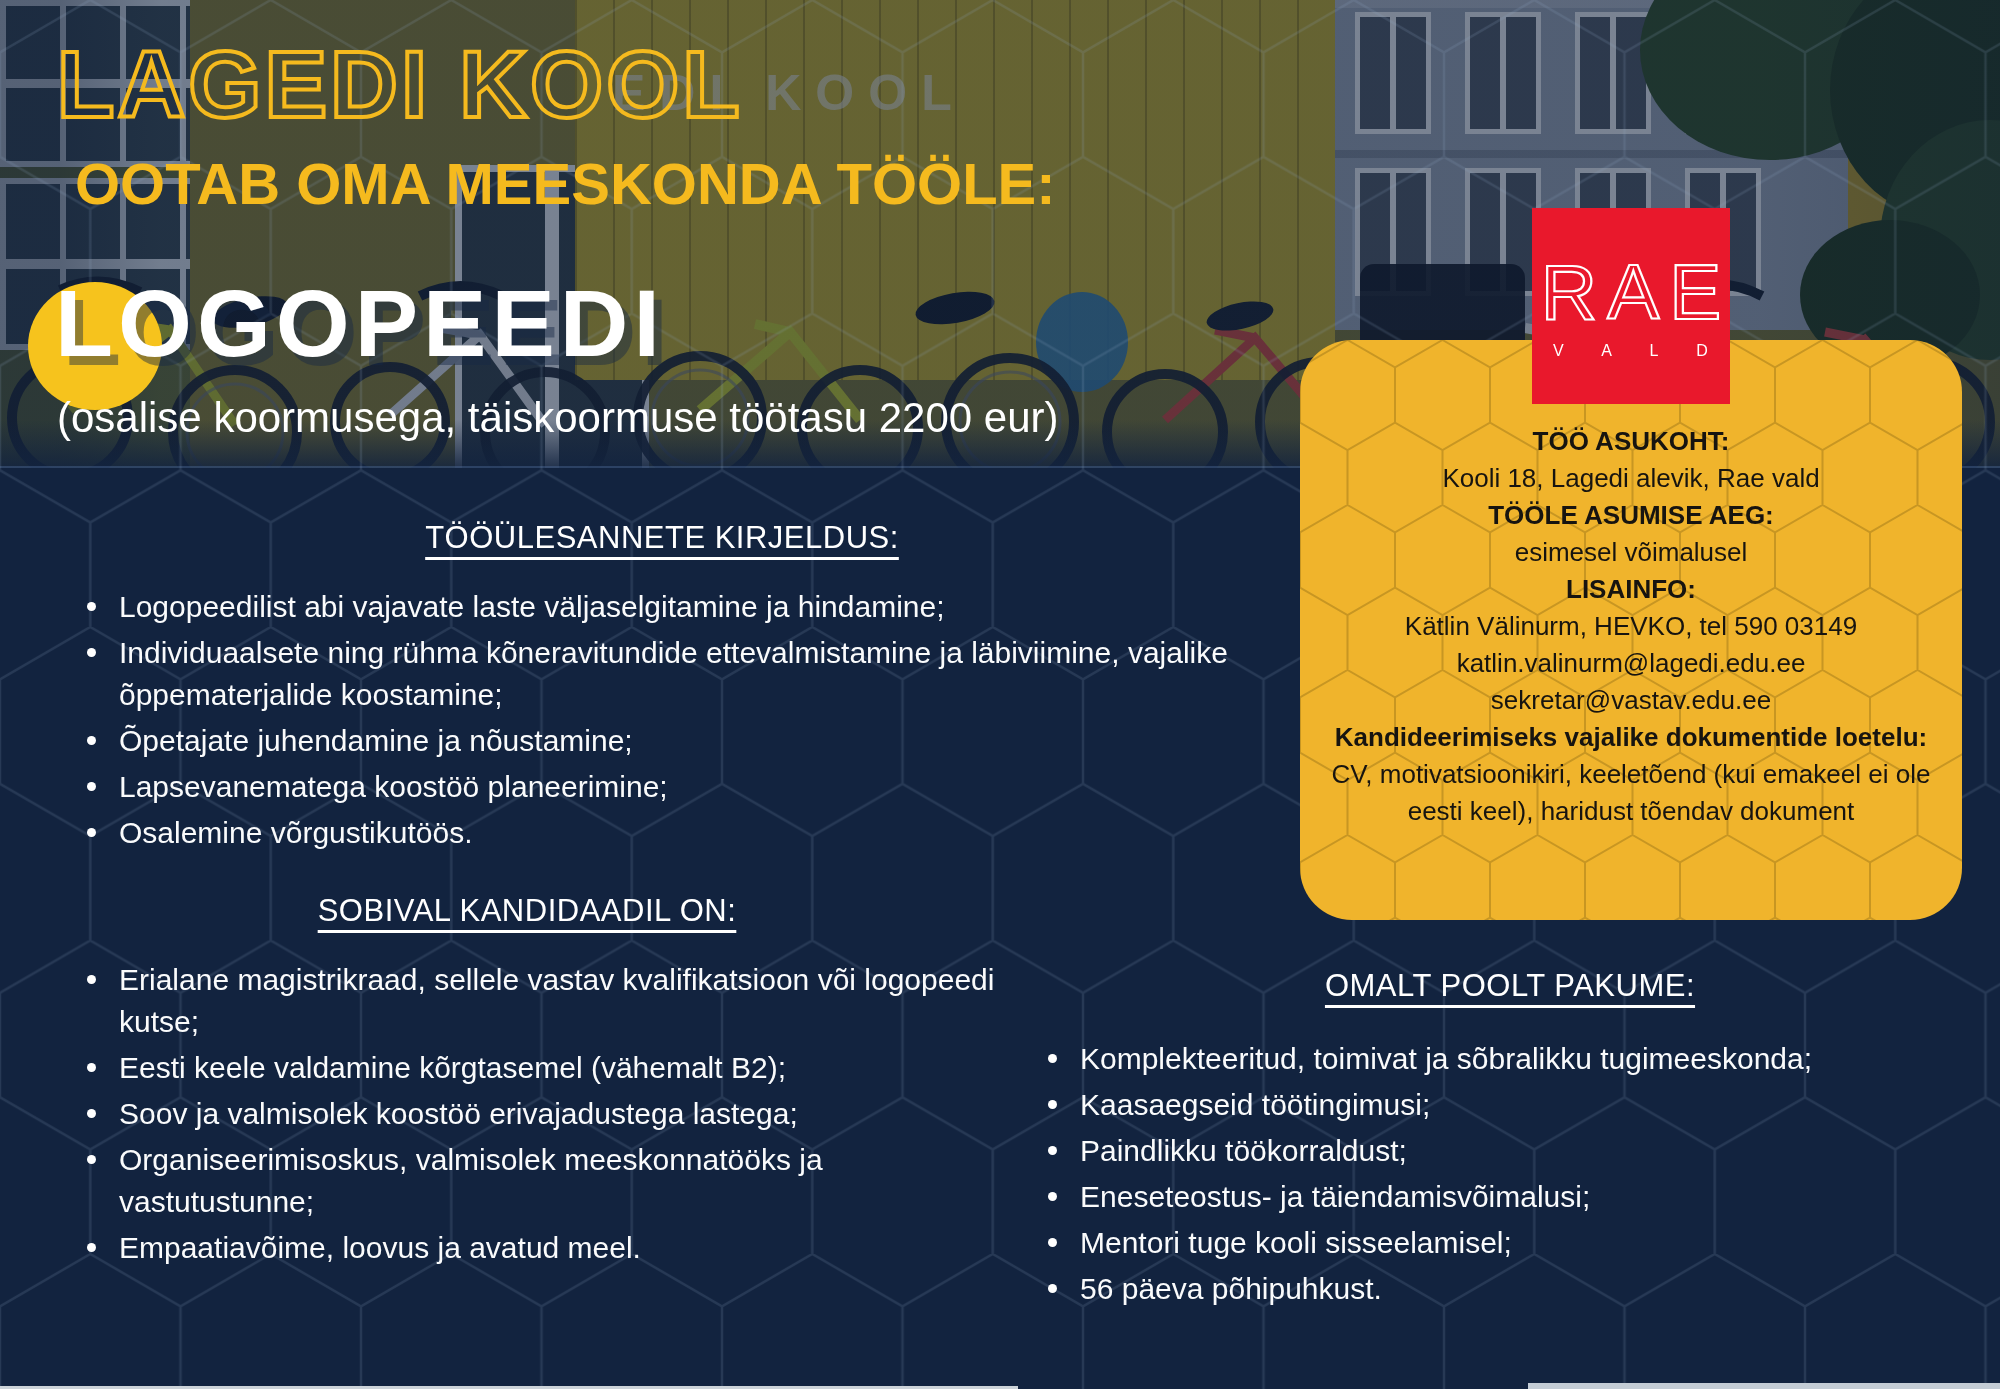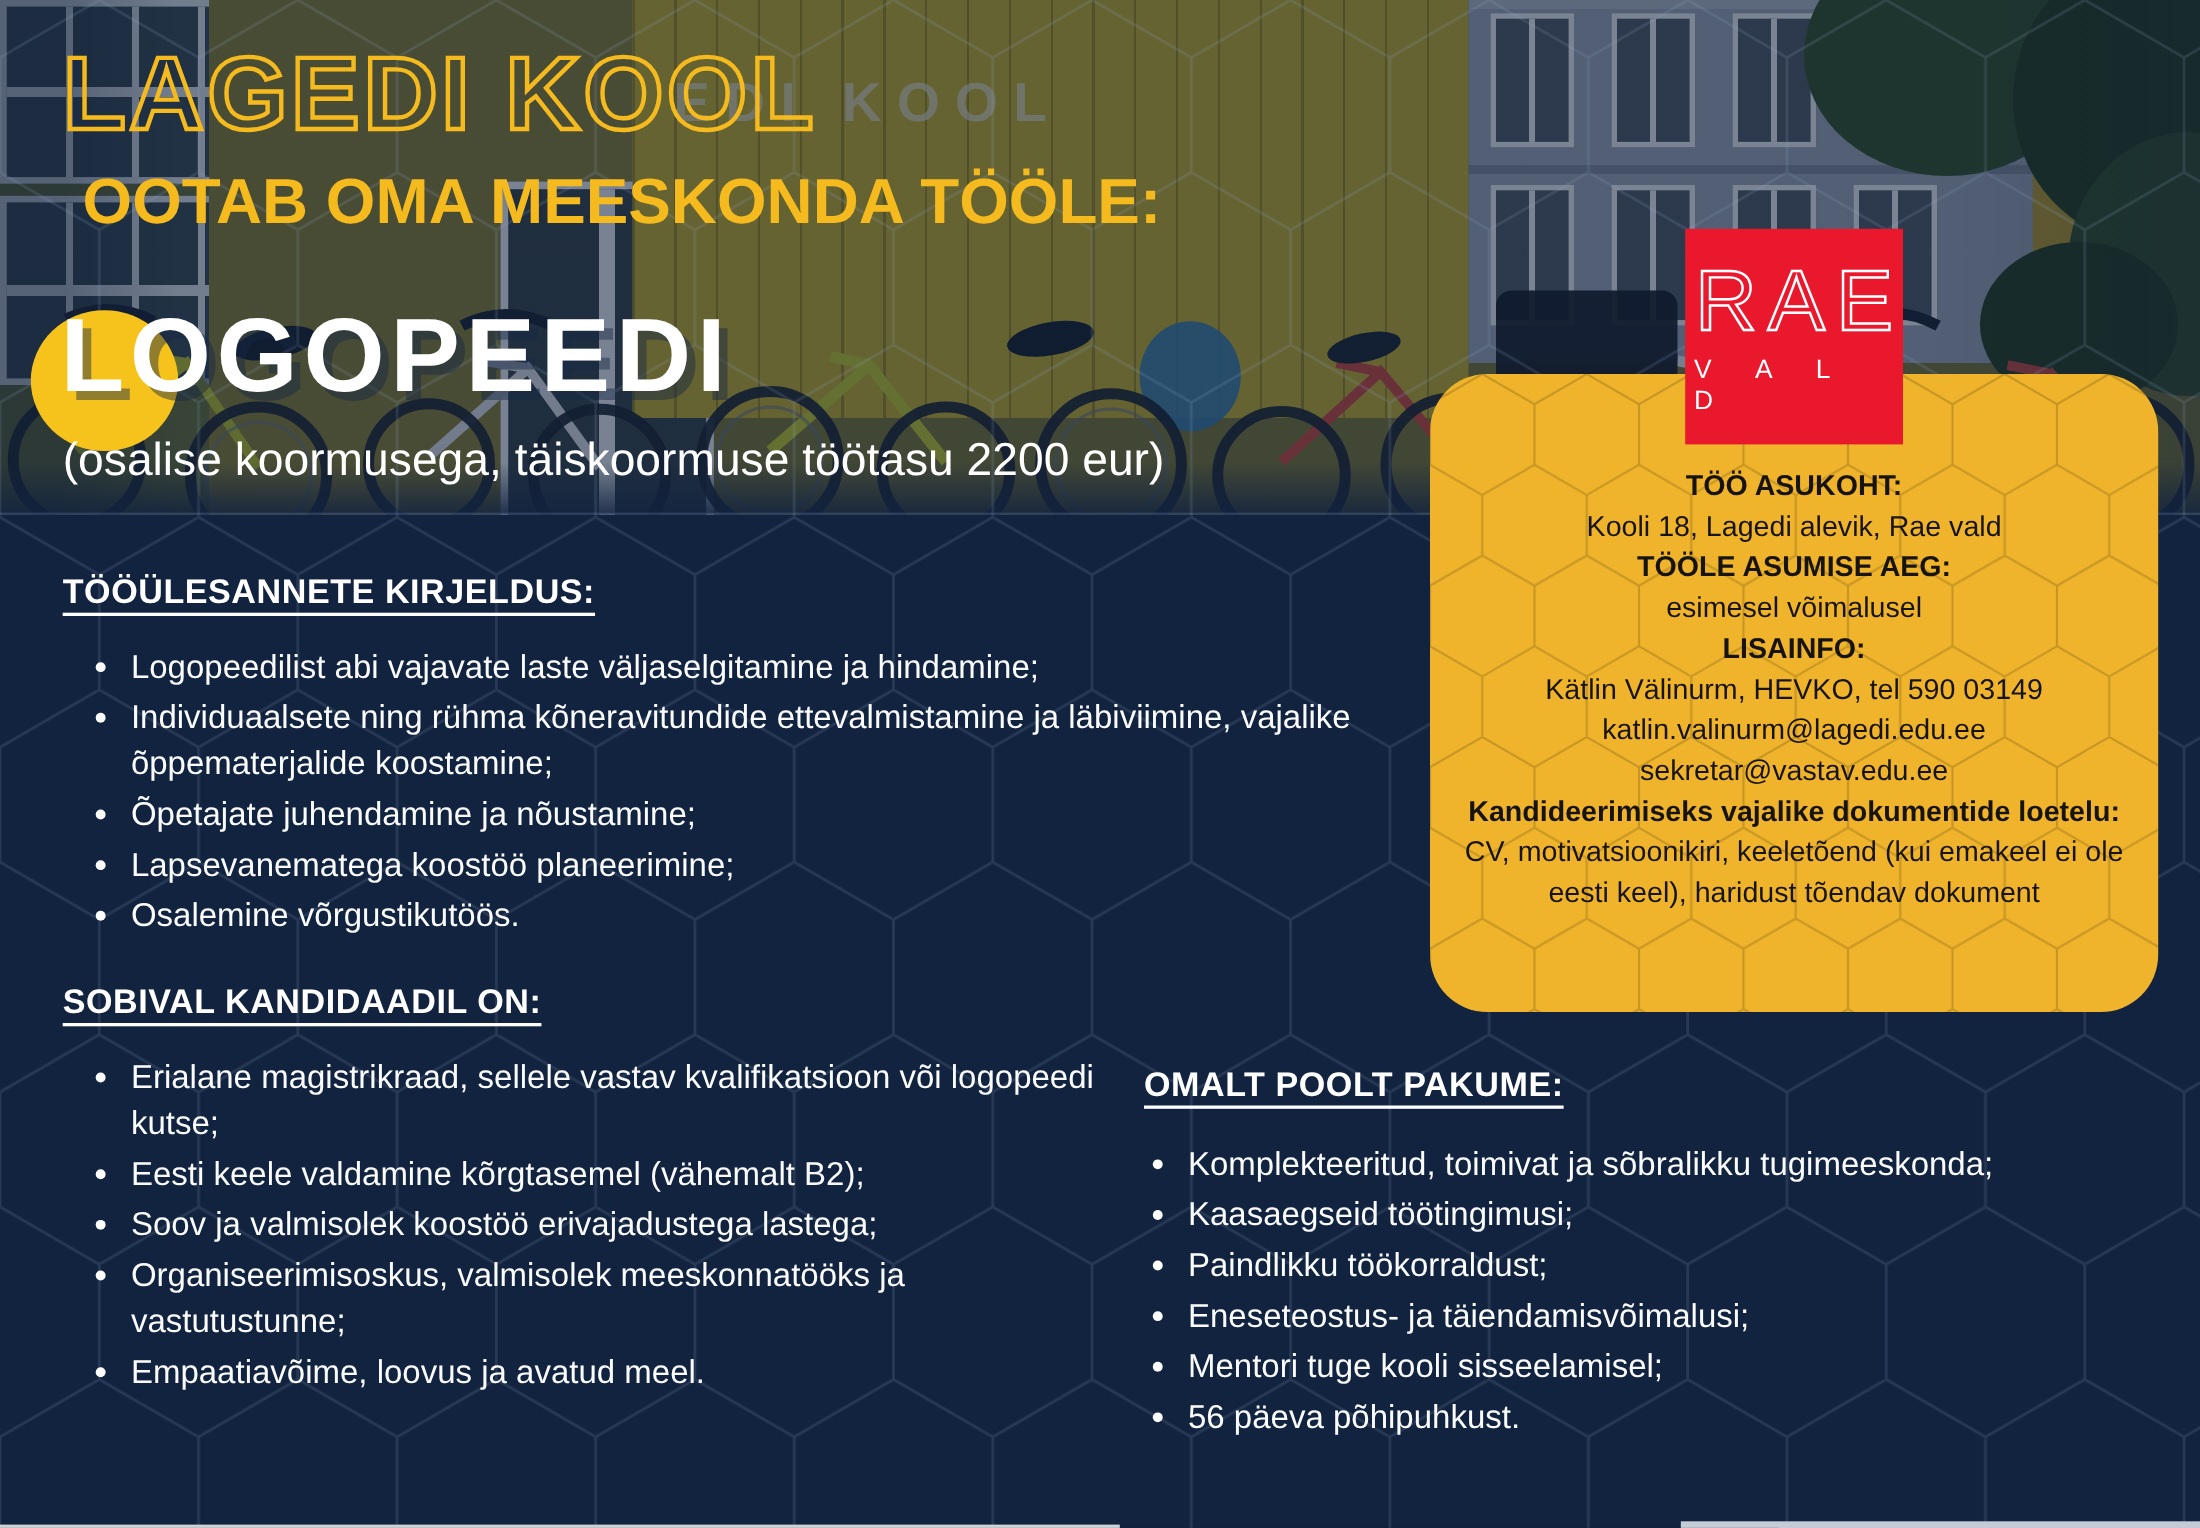--- a/index.html
+++ b/index.html
@@ -50,32 +50,32 @@
   .tagline{left:75px;top:150px;font-size:58px;font-weight:700;letter-spacing:0;color:#f5ba1e;white-space:nowrap;}
   .yellow-circle{left:28px;top:282px;width:134px;height:128px;border-radius:50%;background:#f6c31d;}
   .position-title{left:55px;top:276px;font-size:95px;font-weight:700;letter-spacing:5px;color:#ffffff;
     line-height:1.0;white-space:nowrap;text-shadow:8px 9px 0 rgba(22,39,68,0.45);margin:0;}
   .subtitle{left:57px;top:394px;font-size:42px;font-weight:400;color:#ffffff;white-space:nowrap;}
   
   .rae-logo{position:absolute;left:1532px;top:208px;width:198px;height:196px;background:#e9182c;z-index:3;
     display:flex;flex-direction:column;align-items:center;justify-content:center;}
   .rae-letters{font-size:78px;font-weight:400;letter-spacing:10px;color:#ffffff;line-height:1;
     transform:translateX(5px);}
-  .rae-sub{font-size:24px;font-weight:400;letter-spacing:17px;color:#ffffff;margin-top:11px;transform:translateX(8px);}
+  .rae-sub{font-size:16px;font-weight:400;letter-spacing:17px;color:#ffffff;margin-top:11px;transform:translateX(8px);}
   
   .card{position:absolute;left:1300px;top:340px;width:662px;height:580px;background:#f0b42c;border-radius:52px;
     z-index:2;overflow:hidden;}
   .card-hex{position:absolute;inset:0;}
   .card-text{position:absolute;left:19px;right:19px;top:83px;text-align:center;color:#171410;
     font-size:26px;line-height:37px;z-index:1;}
   .card-text .b{font-weight:700;}
   
   .section{position:absolute;z-index:2;color:#fafbfc;}
-  .sec-h{font-size:31px;font-weight:700;color:#ffffff;letter-spacing:0.5px;margin:0 0 30px 0;
-    text-decoration:underline;text-decoration-thickness:3px;text-underline-offset:9px;white-space:nowrap;}
+  .sec-h{font-size:31px;font-weight:400;color:#ffffff;letter-spacing:0.5px;margin:0 0 30px 0;
+    text-decoration:underline;text-decoration-thickness:3px;text-underline-offset:9px;white-space:nowrap;text-align:center;}
   .blist{list-style:none;margin:0;padding:0 0 0 30px;}
   .blist li{display:flex;gap:23px;margin-bottom:4px;}
   .dot{flex:0 0 auto;width:9px;height:9px;border-radius:50%;background:#ffffff;margin-top:16px;}
   .itx{font-size:30px;line-height:42px;}
   #sec1{left:57px;top:520px;width:1210px;}
   #sec2{left:57px;top:893px;width:940px;}
   #sec3{left:1040px;top:968px;width:940px;}
   #sec3 .blist{padding-left:8px;}
   #sec3 .sec-h{margin-bottom:34px;}
   

